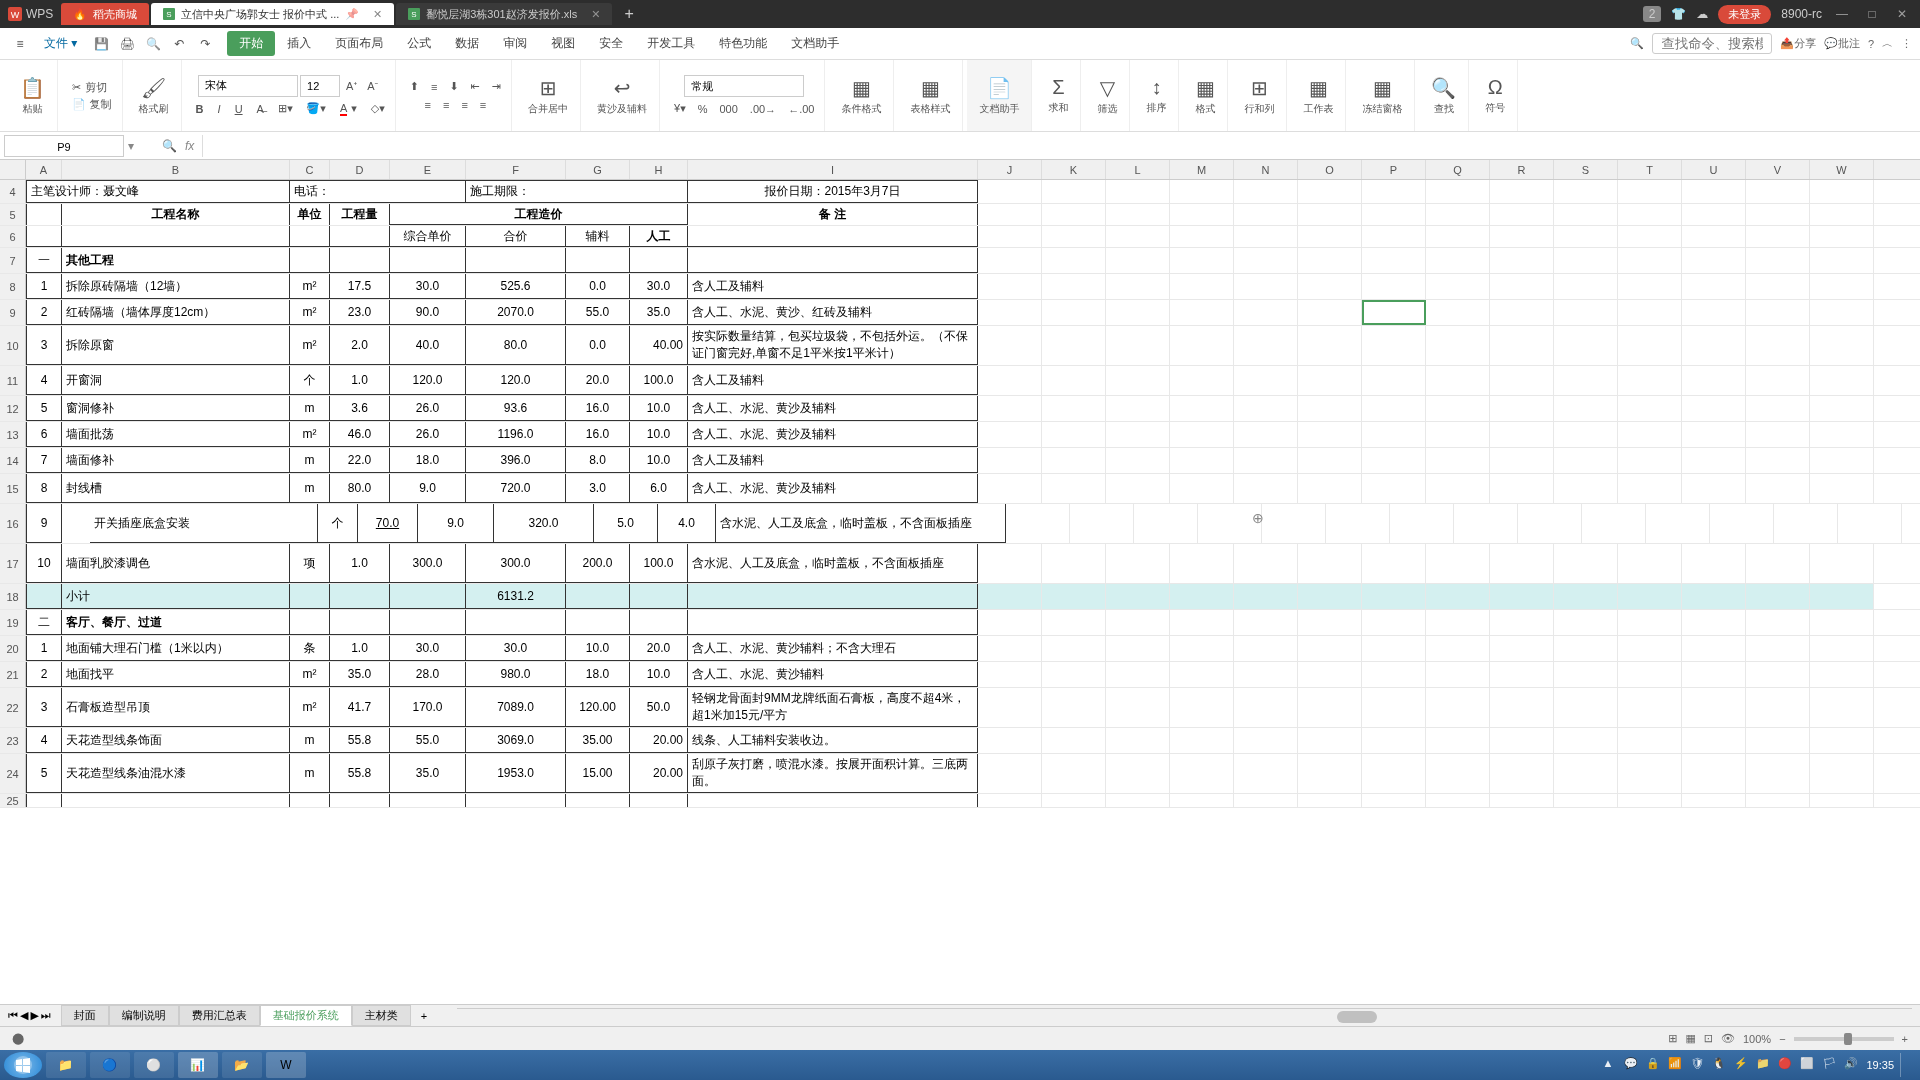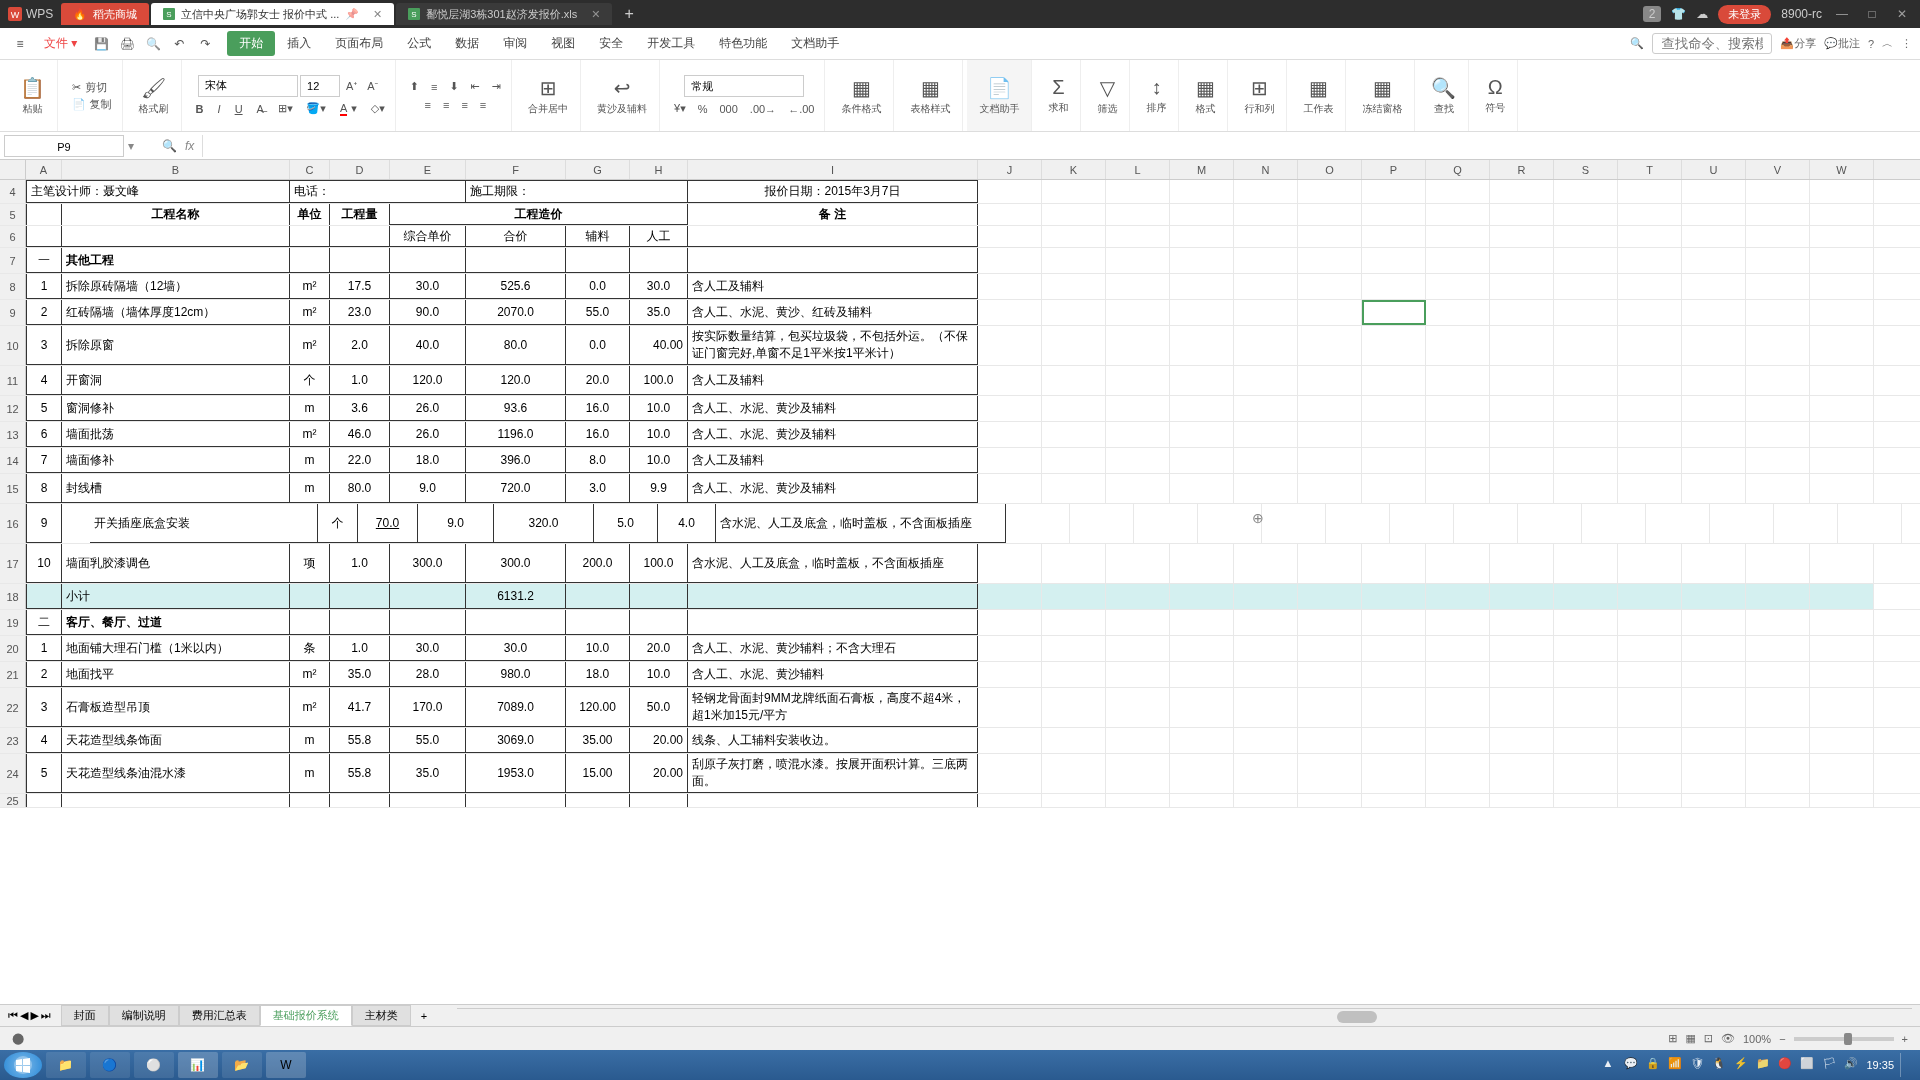--- a/index.html
+++ b/index.html
@@ -8,21 +8,21 @@
 .titlebar .wps-logo{display:flex;align-items:center;gap:4px;font-size:12px;margin-right:8px}
 .tab{height:22px;background:#3a3a3a;display:flex;align-items:center;padding:0 12px;margin-right:2px;font-size:11px;gap:6px;border-radius:3px 3px 0 0}
 .tab.active{background:#fff;color:#333}
 .tab.red{background:#d94a3a;color:#fff}
 .tab-close{margin-left:8px;opacity:0.6}
 .titlebar-right{margin-left:auto;display:flex;align-items:center;gap:10px}
 .login-btn{background:#d94a3a;color:#fff;padding:2px 10px;border-radius:10px;font-size:11px}
 .win-btn{width:20px;text-align:center;opacity:0.7}
 .menubar{height:32px;background:#fff;border-bottom:1px solid #ddd;display:flex;align-items:center;padding:0 8px;gap:2px}
 .menu-icon{width:24px;height:24px;display:flex;align-items:center;justify-content:center;opacity:0.7}
-.file-btn{padding:4px 10px;font-size:12px;color:#ef4444}
+.file-btn{padding:4px 10px;font-size:12px;color:#0369a1}
 .menu-tab{padding:4px 12px;font-size:12px;color:#444;cursor:pointer}
 .menu-tab.active{background:#4a9e5c;color:#fff;border-radius:3px}
 .menubar-right{margin-left:auto;display:flex;align-items:center;gap:8px;font-size:11px;color:#666}
 .search-cmd{border:1px solid #ccc;padding:2px 8px;border-radius:3px;width:120px}
 .ribbon{height:72px;background:#fff;border-bottom:1px solid #ddd;display:flex;align-items:center;padding:0 8px;gap:4px}
 .ribbon-group{display:flex;flex-direction:column;align-items:center;padding:0 6px;height:100%;justify-content:center;border-right:1px solid #eee}
 .ribbon-big{display:flex;flex-direction:column;align-items:center;gap:2px;font-size:10px;color:#555;padding:4px 6px}
 .ribbon-big .icon{font-size:20px}
 .ribbon-small{display:flex;align-items:center;gap:4px;font-size:11px;color:#555;padding:1px 4px}
 .font-select{border:1px solid #ccc;height:22px;padding:0 6px;font-size:11px}
@@ -377,21 +377,21 @@
       </div>
       <div class="row" style="height: 22px;">
         <div class="row-h">6</div>
         <div class="cell b-l b-r b-b" style="width: 36px;"></div>
         <div class="cell b-r b-b" style="width: 228px;"></div>
         <div class="cell b-r b-b" style="width: 40px;"></div>
         <div class="cell b-r b-b" style="width: 60px;"></div>
         <div class="cell b-r b-b center" style="width: 76px;">综合单价</div>
         <div class="cell b-r b-b center" style="width: 100px;">合价</div>
         <div class="cell b-r b-b center" style="width: 64px;">辅料</div>
-        <div class="cell b-r b-b center" style="width: 58px;">人工</div>
+        <div class="cell b-r b-b center" style="width: 58px; font-weight: bold;">人工</div>
         <div class="cell b-r b-b" style="width: 290px;"></div>
         <div class="cell " style="width: 64px;"></div>
         <div class="cell " style="width: 64px;"></div>
         <div class="cell " style="width: 64px;"></div>
         <div class="cell " style="width: 64px;"></div>
         <div class="cell " style="width: 64px;"></div>
         <div class="cell " style="width: 64px;"></div>
         <div class="cell " style="width: 64px;"></div>
         <div class="cell " style="width: 64px;"></div>
         <div class="cell " style="width: 64px;"></div>
@@ -611,21 +611,21 @@
       </div>
       <div class="row" style="height: 30px;">
         <div class="row-h">15</div>
         <div class="cell b-l b-r b-b center" style="width: 36px;">8</div>
         <div class="cell b-r b-b" style="width: 228px;">封线槽</div>
         <div class="cell b-r b-b center" style="width: 40px;">m</div>
         <div class="cell b-r b-b center" style="width: 60px;">80.0</div>
         <div class="cell b-r b-b center" style="width: 76px;">9.0</div>
         <div class="cell b-r b-b center" style="width: 100px;">720.0</div>
         <div class="cell b-r b-b center" style="width: 64px;">3.0</div>
-        <div class="cell b-r b-b center" style="width: 58px;">9.9</div>
+        <div class="cell b-r b-b center" style="width: 58px;">6.0</div>
         <div class="cell b-r b-b" style="width: 290px;">含人工、水泥、黄沙及辅料</div>
         <div class="cell " style="width: 64px;"></div>
         <div class="cell " style="width: 64px;"></div>
         <div class="cell " style="width: 64px;"></div>
         <div class="cell " style="width: 64px;"></div>
         <div class="cell " style="width: 64px;"></div>
         <div class="cell " style="width: 64px;"></div>
         <div class="cell " style="width: 64px;"></div>
         <div class="cell " style="width: 64px;"></div>
         <div class="cell " style="width: 64px;"></div>

